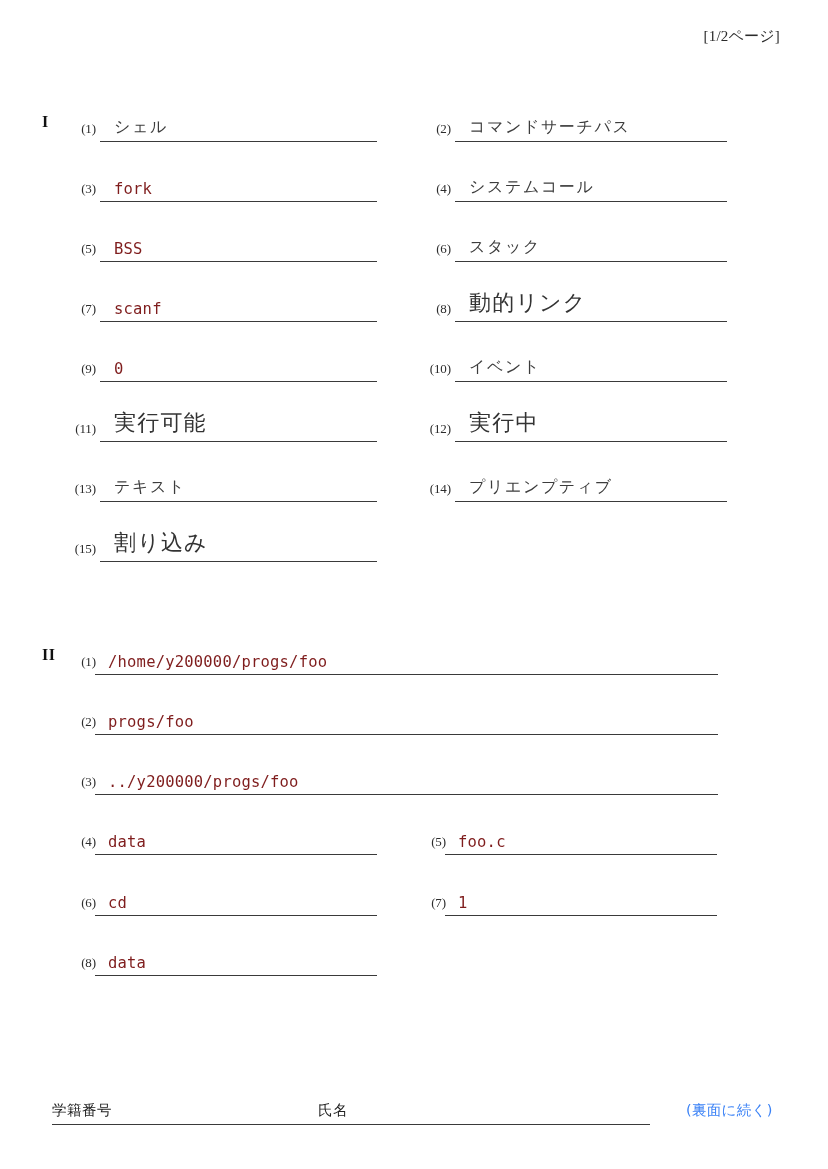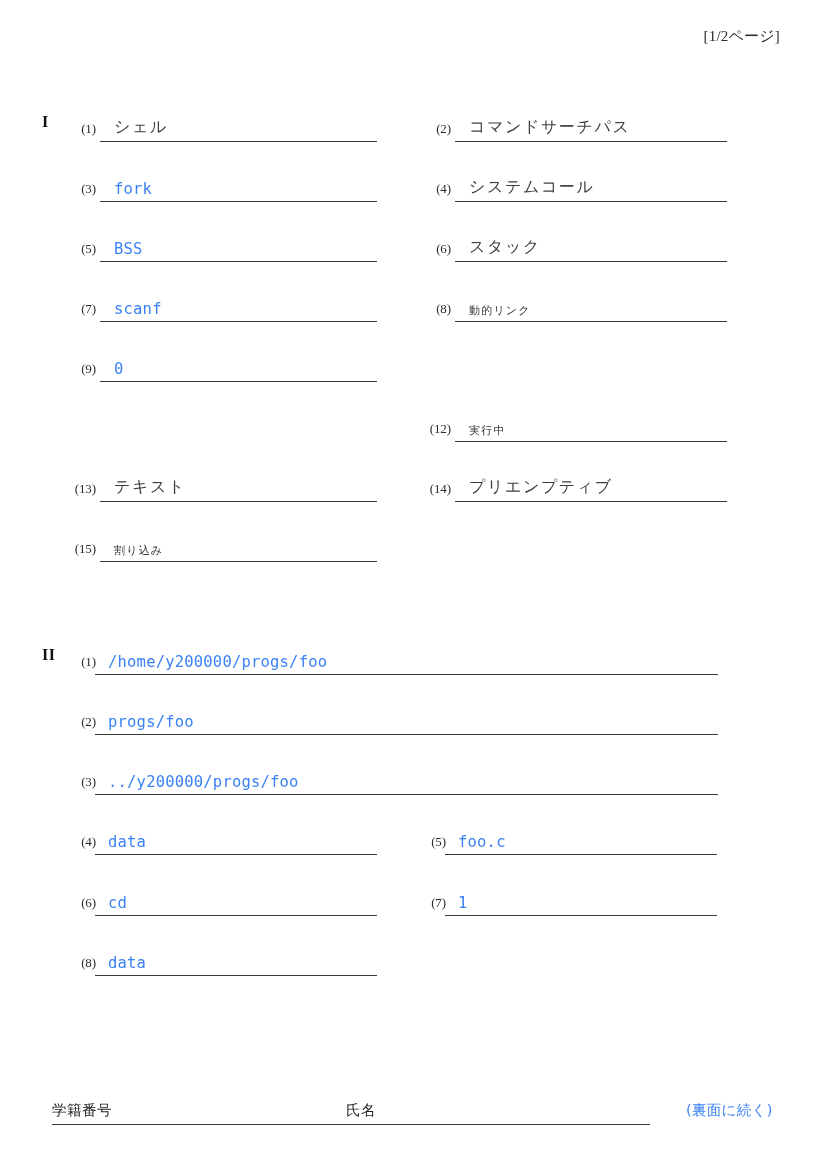--- a/index.html
+++ b/index.html
@@ -96,30 +96,30 @@
     color: #3c3c3c;
   }
   
   .answer.jp {
     font-family: "DejaVu Serif", "Liberation Serif", serif;
     font-size: 16px;
     letter-spacing: 1.6px;
   }
   .answer.jp-kanji {
     font-family: "DejaVu Sans", sans-serif;
-    font-size: 11px;
+    font-size: 22px;
     letter-spacing: 1.2px;
     color: #333;
   }
   
   .answer.mono {
     font-family: "DejaVu Sans Mono", "Liberation Mono", monospace;
     font-size: 15.5px;
     letter-spacing: 0.2px;
-    color: #3b82f6;
+    color: #7f1d1d;
   }
 
   
   .col-l { left: 62px; width: 320px; }
   .col-l .rule { left: 38px; right: 5px; }
   .col-l .answer { left: 52px; }
 
   .col-r { left: 417px; width: 320px; }
   .col-r .rule { left: 38px; right: 10px; }
   .col-r .answer { left: 52px; }
@@ -156,21 +156,21 @@
   .footer-label {
     position: absolute;
     bottom: 5px;
     font-family: "DejaVu Sans", sans-serif;
     font-size: 14.5px;
     color: #222;
     letter-spacing: 0.5px;
     white-space: nowrap;
   }
   .footer-id { left: 52px; }
-  .footer-name { left: 318px; margin-left: 28px; }
+  .footer-name { left: 318px; }
   .footer-note {
     position: absolute;
     bottom: 5px;
     left: 686px;
     font-family: "DejaVu Sans", sans-serif;
     font-size: 14.5px;
     color: #3b82f6;
     letter-spacing: 0.3px;
     white-space: nowrap;
   }
@@ -238,23 +238,33 @@
         <span class="rule"></span>
       </div>
     </div>
 
     <div class="row" style="top:240px;">
       <div class="field col-l">
         <span class="num">(9)</span>
         <span class="answer mono">0</span>
         <span class="rule"></span>
       </div>
+      <div class="field col-r">
+        <span class="num">(10)</span>
+        <span class="answer jp">イベント</span>
+        <span class="rule"></span>
+      </div>
     </div>
 
     <div class="row" style="top:300px;">
+      <div class="field col-l">
+        <span class="num">(11)</span>
+        <span class="answer jp-kanji">実行可能</span>
+        <span class="rule"></span>
+      </div>
       <div class="field col-r">
         <span class="num">(12)</span>
         <span class="answer jp-kanji">実行中</span>
         <span class="rule"></span>
       </div>
     </div>
 
     <div class="row" style="top:360px;">
       <div class="field col-l">
         <span class="num">(13)</span>

